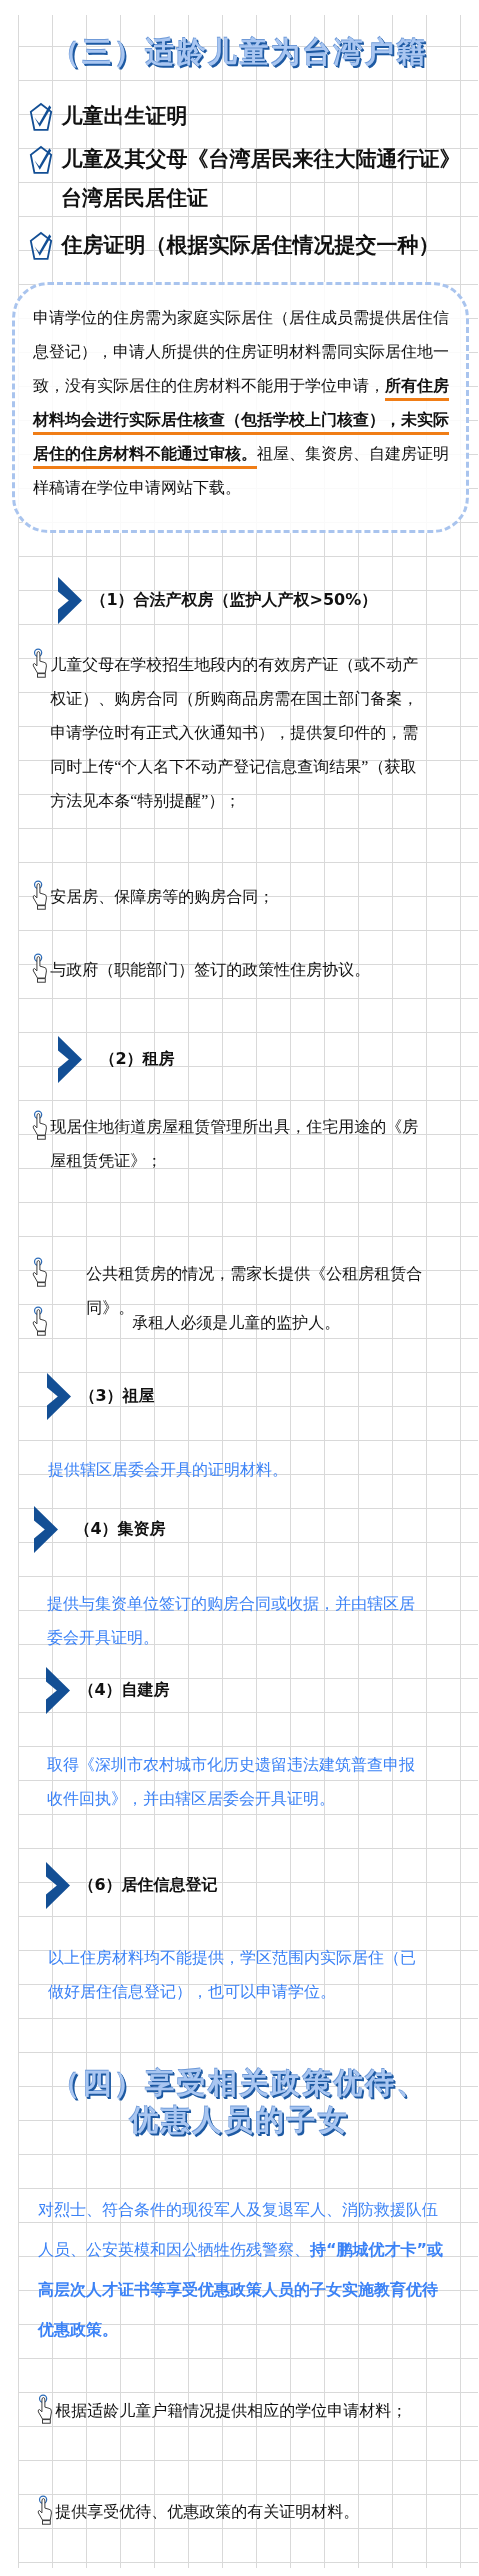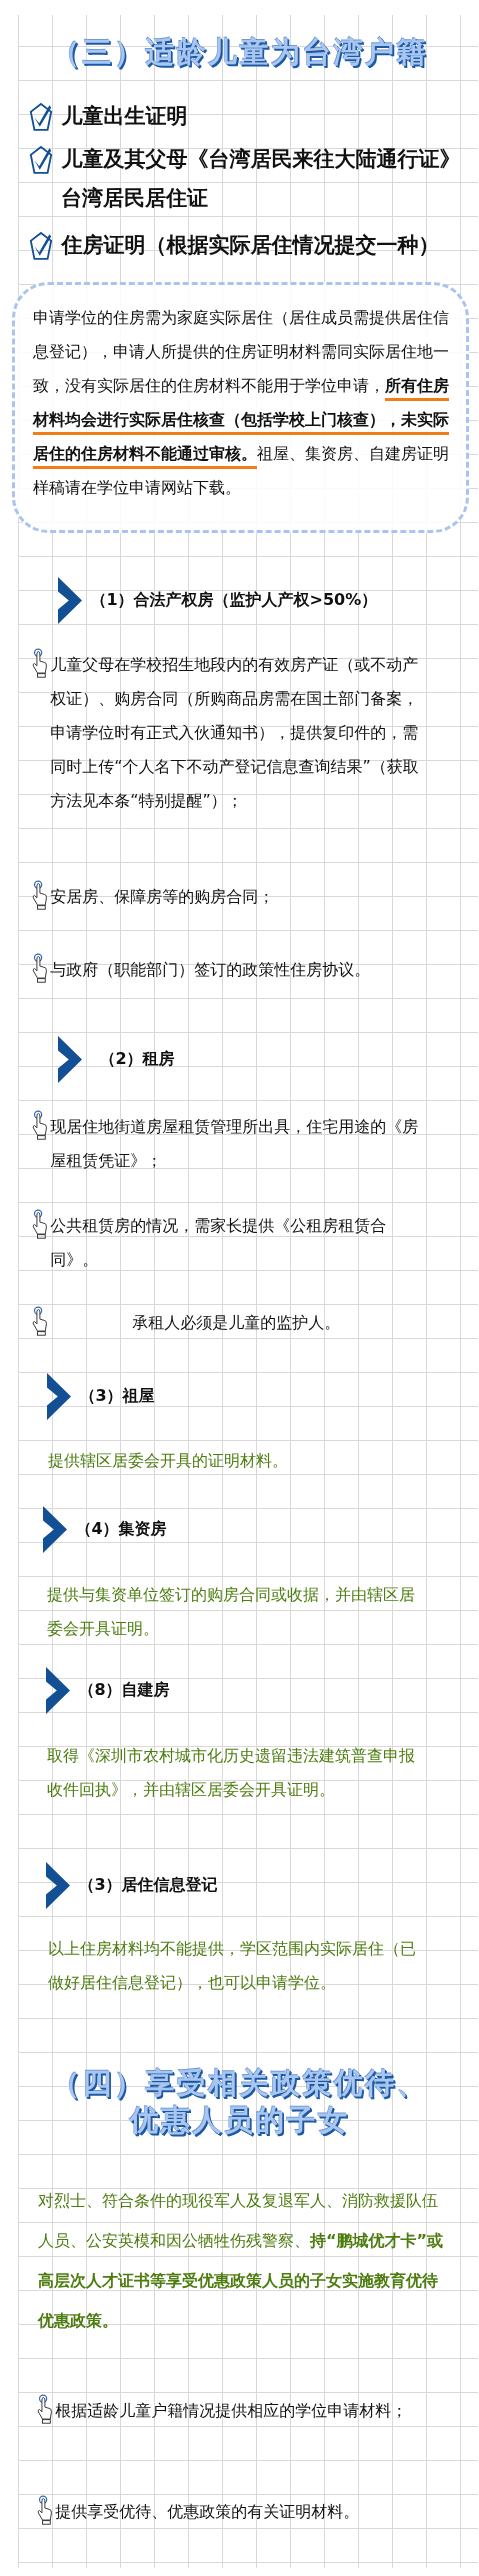--- a/index.html
+++ b/index.html
@@ -55,21 +55,21 @@
     
     .chev-row { position: absolute; display: flex; align-items: center; z-index: 1; }
     .chev-icon { width: 24px; height: 47px; flex: none; margin-right: 8.4px; }
     .chev-text { font-size: 16px; font-weight: bold; color: #111; }
 
     
     .hand-item { position: absolute; z-index: 1; display: flex; }
     .hand-icon { width: 17px; height: 31px; flex: none; margin-right: 1.2px; margin-top: 0px; }
     .hand-text { font-size: 16px; line-height: 34px; color: #111; }
 
-    .plain-text { position: absolute; z-index: 1; font-size: 16px; line-height: 34px; color: #4d7c0f; }
+    .plain-text { position: absolute; z-index: 1; font-size: 16px; line-height: 34px; color: #3b82f6; margin-top: 9px; }
     .plain-text b { font-weight: bold; }
   </style>
 </head>
 <body>
 
 <div class="grid"></div>
 
 <div class="sec-title" style="top:35px;">（三）适龄儿童为台湾户籍</div>
 
 <div class="check-row" style="top:99px;">
@@ -106,21 +106,21 @@
   </svg>
   <span class="chev-text">（1）合法产权房（监护人产权&gt;50%）</span>
 </div>
 
 <div class="hand-item" style="left:32px; top:648px; width:419px;">
   <svg class="hand-icon" viewBox="0 0 28 52">
     <circle cx="10" cy="8" r="6" fill="none" stroke="#2a6ab8" stroke-width="2"></circle>
     <path d="M8 10 L8 30 L4 26 Q1 26 2 30 L9 42 L22 42 L24 30 Q24 24 20 24 L13 22 L13 10 Q13 6 10.5 6 Q8 6 8 10 Z" fill="#fff" stroke="#333" stroke-width="1.6"></path>
     <rect x="9" y="43" width="13" height="6" fill="none" stroke="#333" stroke-width="1.6"></rect>
   </svg>
-  <span class="hand-text" style="width:372px;">儿童父母在学校招生地段内的有效房产证（或不动产权证）、购房合同（所购商品房需在国土部门备案，申请学位时有正式入伙通知书），提供复印件的，需同时上传“个人名下不动产登记信息查询结果”（获取方法见本条“特别提醒”）；</span>
+  <span class="hand-text" style="width:372px;font-family:Liberation Serif, serif;">儿童父母在学校招生地段内的有效房产证（或不动产权证）、购房合同（所购商品房需在国土部门备案，申请学位时有正式入伙通知书），提供复印件的，需同时上传“个人名下不动产登记信息查询结果”（获取方法见本条“特别提醒”）；</span>
 </div>
 
 <div class="hand-item" style="left:32px; top:880px; width:419px;">
   <svg class="hand-icon" viewBox="0 0 28 52">
     <circle cx="10" cy="8" r="6" fill="none" stroke="#2a6ab8" stroke-width="2"></circle>
     <path d="M8 10 L8 30 L4 26 Q1 26 2 30 L9 42 L22 42 L24 30 Q24 24 20 24 L13 22 L13 10 Q13 6 10.5 6 Q8 6 8 10 Z" fill="#fff" stroke="#333" stroke-width="1.6"></path>
     <rect x="9" y="43" width="13" height="6" fill="none" stroke="#333" stroke-width="1.6"></rect>
   </svg>
   <span class="hand-text" style="width:372px;">安居房、保障房等的购房合同；</span>
 </div>
@@ -143,21 +143,21 @@
 
 <div class="hand-item" style="left:32px; top:1110px; width:419px;">
   <svg class="hand-icon" viewBox="0 0 28 52">
     <circle cx="10" cy="8" r="6" fill="none" stroke="#2a6ab8" stroke-width="2"></circle>
     <path d="M8 10 L8 30 L4 26 Q1 26 2 30 L9 42 L22 42 L24 30 Q24 24 20 24 L13 22 L13 10 Q13 6 10.5 6 Q8 6 8 10 Z" fill="#fff" stroke="#333" stroke-width="1.6"></path>
     <rect x="9" y="43" width="13" height="6" fill="none" stroke="#333" stroke-width="1.6"></rect>
   </svg>
   <span class="hand-text" style="width:372px;">现居住地街道房屋租赁管理所出具，住宅用途的《房屋租赁凭证》；</span>
 </div>
 
-<div class="hand-item" style="left:32px; top:1209px; width:419px;">
+<div class="hand-item" style="left:32px; top:1257px; width:419px;gap:36px;">
   <svg class="hand-icon" viewBox="0 0 28 52">
     <circle cx="10" cy="8" r="6" fill="none" stroke="#2a6ab8" stroke-width="2"></circle>
     <path d="M8 10 L8 30 L4 26 Q1 26 2 30 L9 42 L22 42 L24 30 Q24 24 20 24 L13 22 L13 10 Q13 6 10.5 6 Q8 6 8 10 Z" fill="#fff" stroke="#333" stroke-width="1.6"></path>
     <rect x="9" y="43" width="13" height="6" fill="none" stroke="#333" stroke-width="1.6"></rect>
   </svg>
   <span class="hand-text" style="width:372px;">公共租赁房的情况，需家长提供《公租房租赁合同》。</span>
 </div>
 
 <div class="hand-item" style="left:32px; top:1306px; width:419px;">
   <svg class="hand-icon" viewBox="0 0 28 52">
@@ -169,41 +169,41 @@
 </div>
 
 <div class="chev-row" style="left:47px; top:1373px;">
   <svg class="chev-icon" viewBox="0 0 40 78">
     <polygon points="0,0 40,39 0,78 0,54 18,39 0,24" fill="#134f95"></polygon>
   </svg>
   <span class="chev-text">（3）祖屋</span>
 </div>
 <div class="plain-text" style="left:48px; top:1444px; width:383px;">提供辖区居委会开具的证明材料。</div>
 
-<div class="chev-row" style="left:43px; top:1506px;">
+<div class="chev-row" style="left:34px; top:1506px;gap:8px;">
   <svg class="chev-icon" viewBox="0 0 40 78">
     <polygon points="0,0 40,39 0,78 0,54 18,39 0,24" fill="#134f95"></polygon>
   </svg>
   <span class="chev-text">（4）集资房</span>
 </div>
 <div class="plain-text" style="left:47px; top:1578px; width:383px;">提供与集资单位签订的购房合同或收据，并由辖区居委会开具证明。</div>
 
 <div class="chev-row" style="left:46px; top:1667px;">
   <svg class="chev-icon" viewBox="0 0 40 78">
     <polygon points="0,0 40,39 0,78 0,54 18,39 0,24" fill="#134f95"></polygon>
   </svg>
-  <span class="chev-text">（8）自建房</span>
+  <span class="chev-text">（4）自建房</span>
 </div>
 <div class="plain-text" style="left:47px; top:1739px; width:383px;">取得《深圳市农村城市化历史遗留违法建筑普查申报收件回执》，并由辖区居委会开具证明。</div>
 
 <div class="chev-row" style="left:46px; top:1862px;">
   <svg class="chev-icon" viewBox="0 0 40 78">
     <polygon points="0,0 40,39 0,78 0,54 18,39 0,24" fill="#134f95"></polygon>
   </svg>
-  <span class="chev-text">（3）居住信息登记</span>
+  <span class="chev-text">（6）居住信息登记</span>
 </div>
 <div class="plain-text" style="left:48px; top:1932px; width:383px;">以上住房材料均不能提供，学区范围内实际居住（已做好居住信息登记），也可以申请学位。</div>
 
 <div class="sec-title" style="top:2066px;">（四）享受相关政策优待、</div>
 <div class="sec-title" style="top:2103px;">优惠人员的子女</div>
 
 <div class="plain-text" style="left:38px; top:2181px; width:407px; line-height:40px;"><span>对烈士、符合条件的现役军人及复退军人、消防救援队伍人员、公安英模和因公牺牲伤残警察、</span><b>持“鹏城优才卡”或高层次人才证书等享受优惠政策人员的子女实施教育优待优惠政策。</b></div>
 
 <div class="hand-item" style="left:37px; top:2394px; width:419px;">
   <svg class="hand-icon" viewBox="0 0 28 52">

